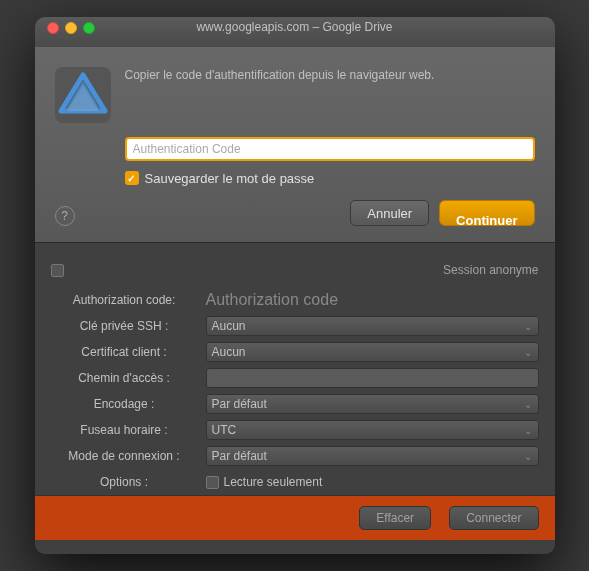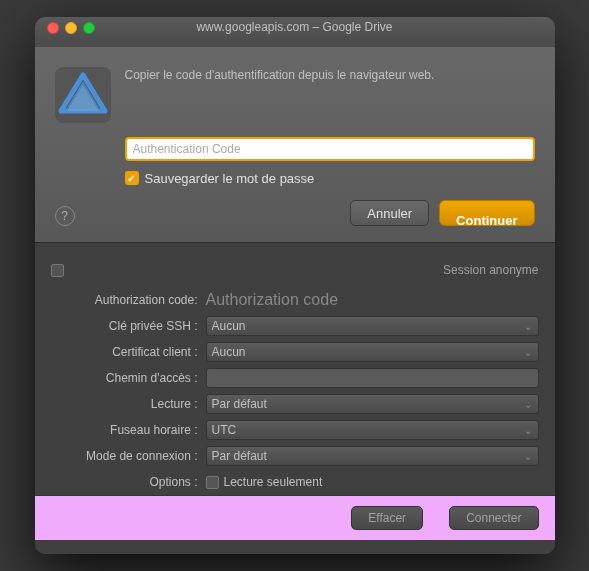--- a/index.html
+++ b/index.html
@@ -185,21 +185,21 @@
       padding: 14px 0 14px 0;
     }
 
     .form-row {
       display: flex;
       align-items: center;
       min-height: 26px;
       padding: 2px 16px;
     }
     .form-label {
-      text-align: right;
+      text-align: center;
       width: 155px;
       flex-shrink: 0;
       color: #c0c0c0;
       font-size: 12px;
       padding-right: 8px;
     }
     .form-control {
       flex: 1;
     }
 
@@ -276,25 +276,25 @@
       background: #555;
       flex-shrink: 0;
     }
     .options-label {
       font-size: 12px;
       color: #c0c0c0;
     }
 
     
     .bottom-bar {
-      background: #f0abfc;
+      background: #c2410c;
       border-top: 1px solid #333;
       display: flex;
       justify-content: flex-end;
-      gap: 26px;
+      gap: 18px;
       padding: 10px 16px;
     }
     .btn-effacer {
       background: linear-gradient(180deg, #5a5a5a 0%, #484848 100%);
       border: 1px solid #333;
       border-radius: 5px;
       color: #a0a0a0;
       padding: 3px 16px;
       font-size: 12px;
       cursor: pointer;
@@ -394,21 +394,21 @@
     </div>
 
     <div class="form-row">
       <div class="form-label">Chemin d'accès :</div>
       <div class="form-control">
         <input class="text-input" type="text" value="" style="">
       </div>
     </div>
 
     <div class="form-row">
-      <div class="form-label">Lecture :</div>
+      <div class="form-label">Encodage :</div>
       <div class="form-control">
         <div class="select-field">
           <span>Par défaut</span>
           <span class="chevron">⌄</span>
         </div>
       </div>
     </div>
 
     <div class="form-row">
       <div class="form-label">Fuseau horaire :</div>

